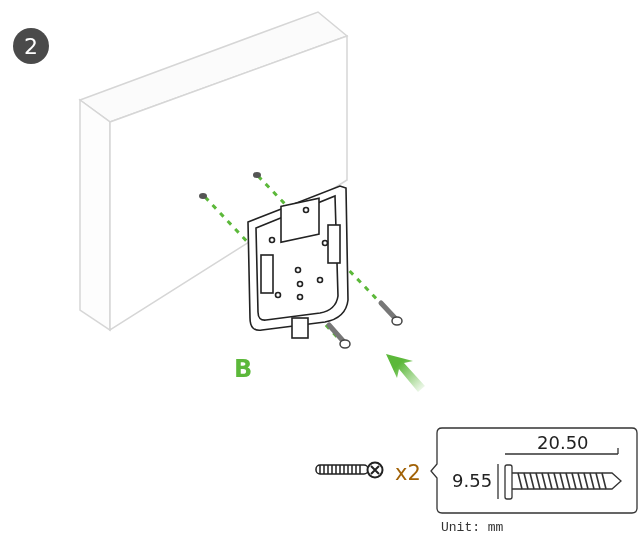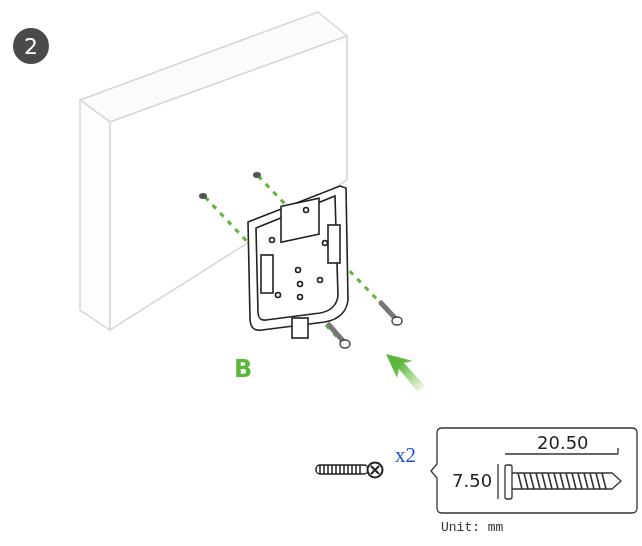--- a/index.html
+++ b/index.html
@@ -4,21 +4,21 @@
 <style>
   html, body { margin: 0; padding: 0; background: #ffffff; }
   body { width: 642px; height: 546px; position: relative; overflow: hidden;
          font-family: "DejaVu Sans", sans-serif; }
   .step-badge { position: absolute; left: 13px; top: 28px; width: 36px; height: 36px;
     border-radius: 50%; background: #4a4a4a; color: #fff; font-size: 22px;
     display: flex; align-items: center; justify-content: center; }
   svg.scene { position: absolute; left: 0; top: 0; }
   .label-b { position: absolute; left: 234px; top: 355px; font-size: 24px; font-weight: bold;
     color: #5cb83a; }
-  .qty { position: absolute; left: 395px; top: 443px; font-size: 21px; color: #1d4ed8; font-family: Liberation Serif, serif; }
+  .qty { position: absolute; left: 395px; top: 461px; font-size: 21px; color: #a16207; }
   .dim-len { position: absolute; left: 537px; top: 432px; font-size: 18px; color: #222; }
   .dim-dia { position: absolute; left: 452px; top: 470px; font-size: 18px; color: #222; }
   .unit { position: absolute; left: 441px; top: 520px; font-size: 13px; color: #333; font-family: Liberation Mono, monospace; }
 </style>
 </head>
 <body>
 
 <div class="step-badge">
   <span>2</span>
 </div>
@@ -87,14 +87,14 @@
     <line x1="498" y1="464" x2="498" y2="499"></line>
     <rect x="505" y="465" width="7" height="34" rx="2"></rect>
     <path d="M512,473 L612,473 L621,481 L612,489 L512,489"></path>
     <path d="M518,473 l4,16 M524,473 l4,16 M530,473 l4,16 M536,473 l4,16 M542,473 l4,16 M548,473 l4,16 M554,473 l4,16 M560,473 l4,16 M566,473 l4,16 M572,473 l4,16 M578,473 l4,16 M584,473 l4,16 M590,473 l4,16 M596,473 l4,16 M602,473 l4,16" stroke-width="1.6"></path>
   </g>
 </svg>
 
 <div class="label-b">B</div>
 <div class="qty">x2</div>
 <div class="dim-len">20.50</div>
-<div class="dim-dia">7.50</div>
+<div class="dim-dia">9.55</div>
 <div class="unit">Unit: mm</div>
 
 </body></html>

